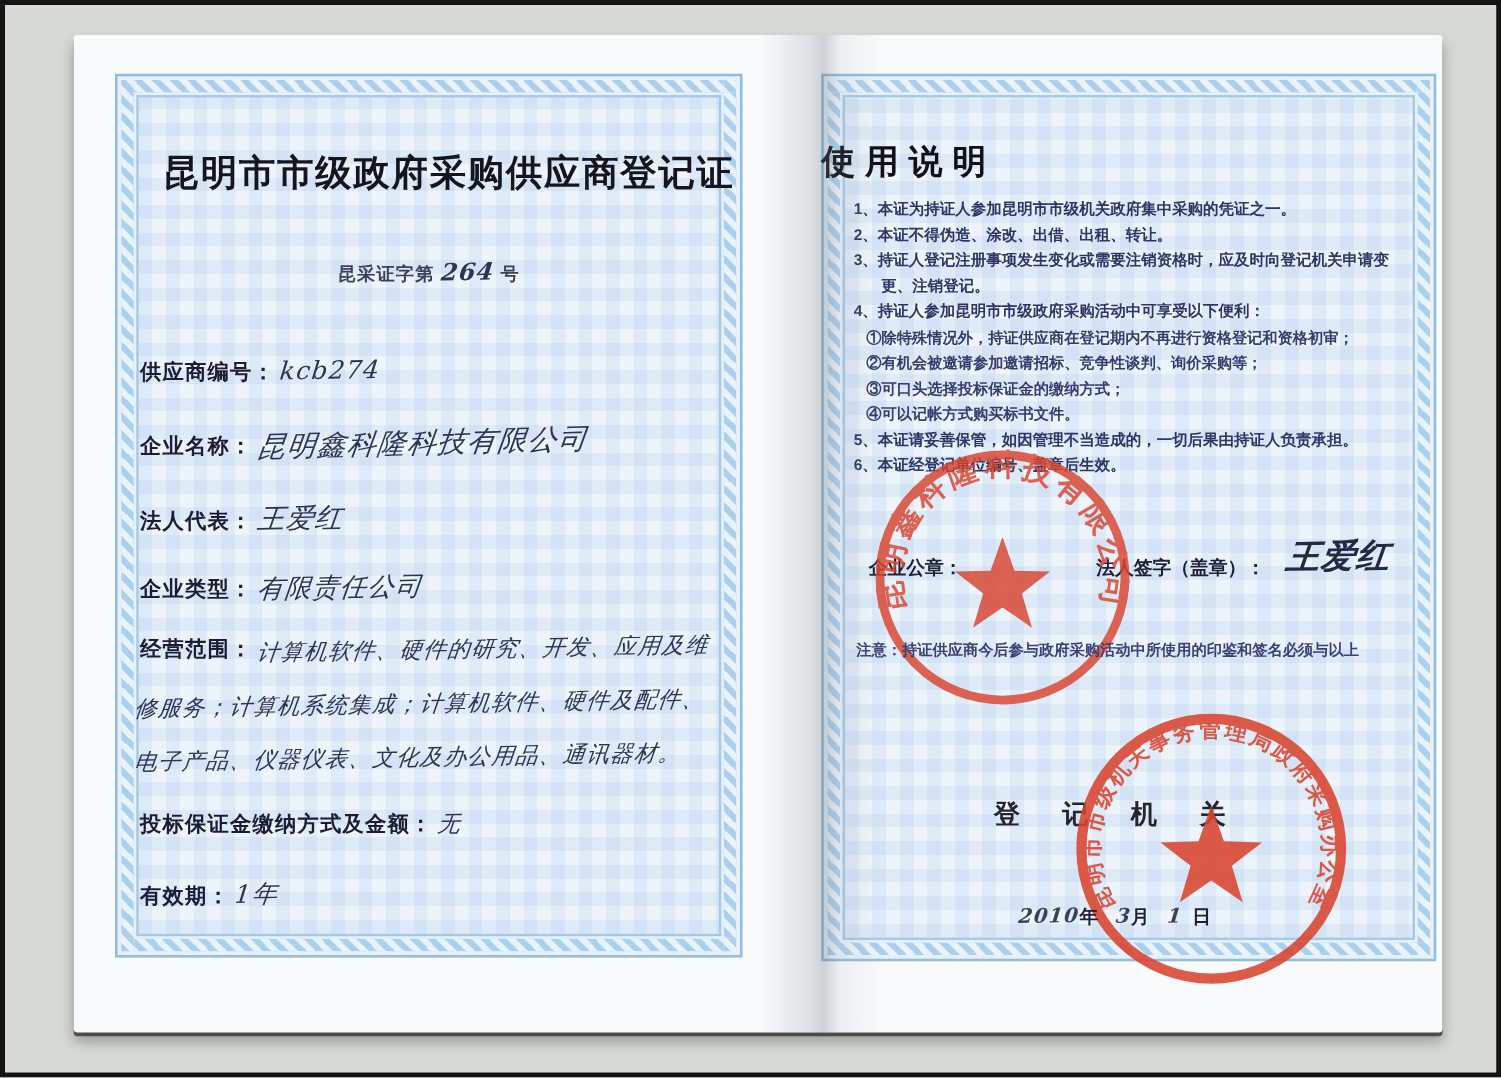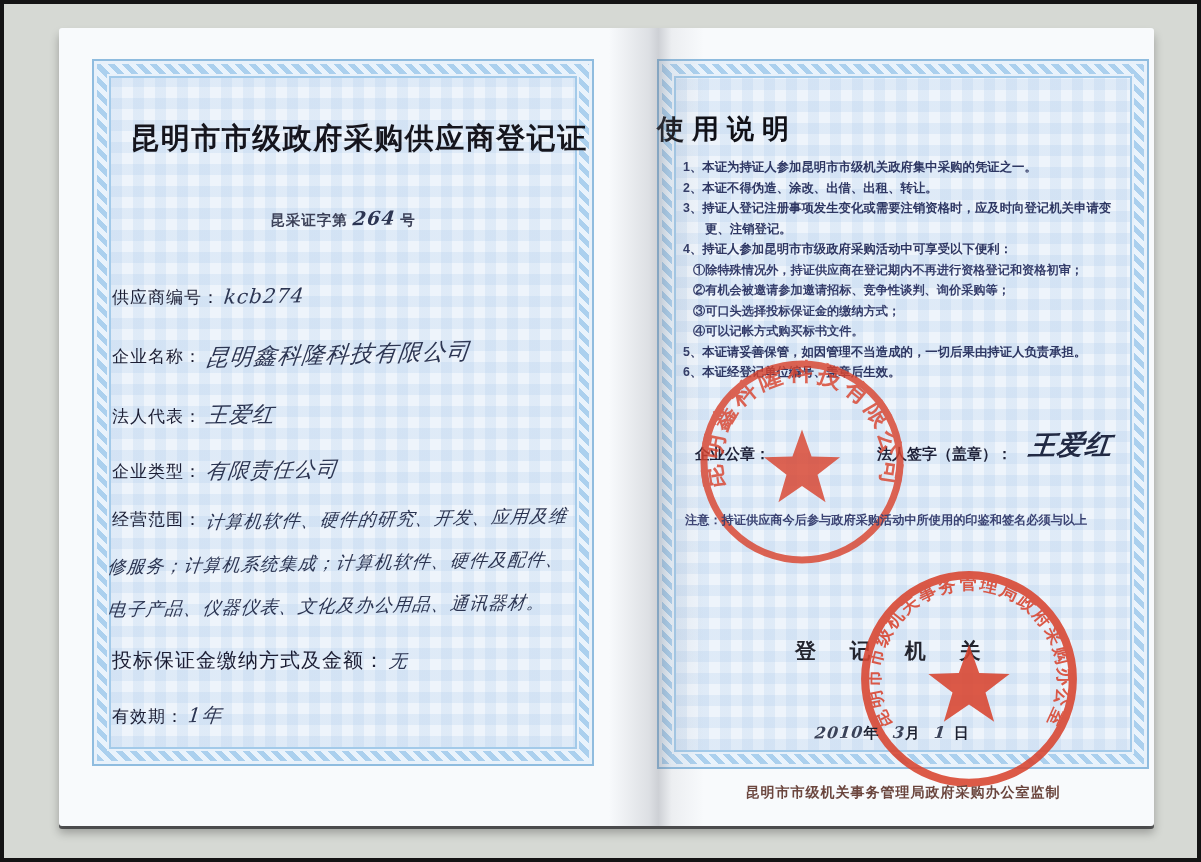--- a/index.html
+++ b/index.html
@@ -42,22 +42,22 @@
   
   .cert-title{
     position:absolute;top:60px;left:0;width:100%;text-align:center;
     font-size:29px;font-weight:800;letter-spacing:1.5px;color:#15151d;margin-left:16px;
   }
   .cert-no{
     position:absolute;top:148px;left:0;width:100%;text-align:center;
     font-size:14.5px;color:#3c4158;font-weight:bold;letter-spacing:1px;
   }
   .fieldrow{position:absolute;left:20px;width:462px;white-space:nowrap;}
-  .flabel{font-size:17px;font-weight:normal;color:#1b1d33;letter-spacing:1px;}
-  .flabel.small{font-size:20px;}
+  .flabel{font-size:17px;font-weight:bold;color:#1b1d33;letter-spacing:1px;}
+  .flabel.small{font-size:17px;}
 
   
   .hand{
     font-family:"DejaVu Serif",serif;font-style:italic;color:#2c3552;
     display:inline-block;transform:skewX(-7deg) rotate(-1deg);letter-spacing:1px;
   }
   .hand.num{font-size:19px;}
   .hand.big{font-size:23px;transform:skewX(-8deg) rotate(-1.5deg);}
   .scope-line{position:absolute;left:16px;width:470px;white-space:nowrap;}
   .scope-hand{font-size:18px;}
@@ -192,15 +192,14 @@
             <textPath href="#rsealarc" startOffset="50%" text-anchor="middle">昆明市市级机关事务管理局政府采购办公室</textPath>
           </text>
         </svg>
 
         <div class="dateline">
           <span class="hand">2010</span><span>年</span><span class="gap"></span><span class="hand">3</span><span>月</span><span class="gap"></span><span class="hand">1</span><span class="gap" style="width:8px;"></span><span>日</span>
         </div>
       </div>
     </div>
 
-    <div class="footer-line">昆明市市级机关事务管理局政府采购办公室监制</div>
   </div>
 </div>
 
 </body></html>

